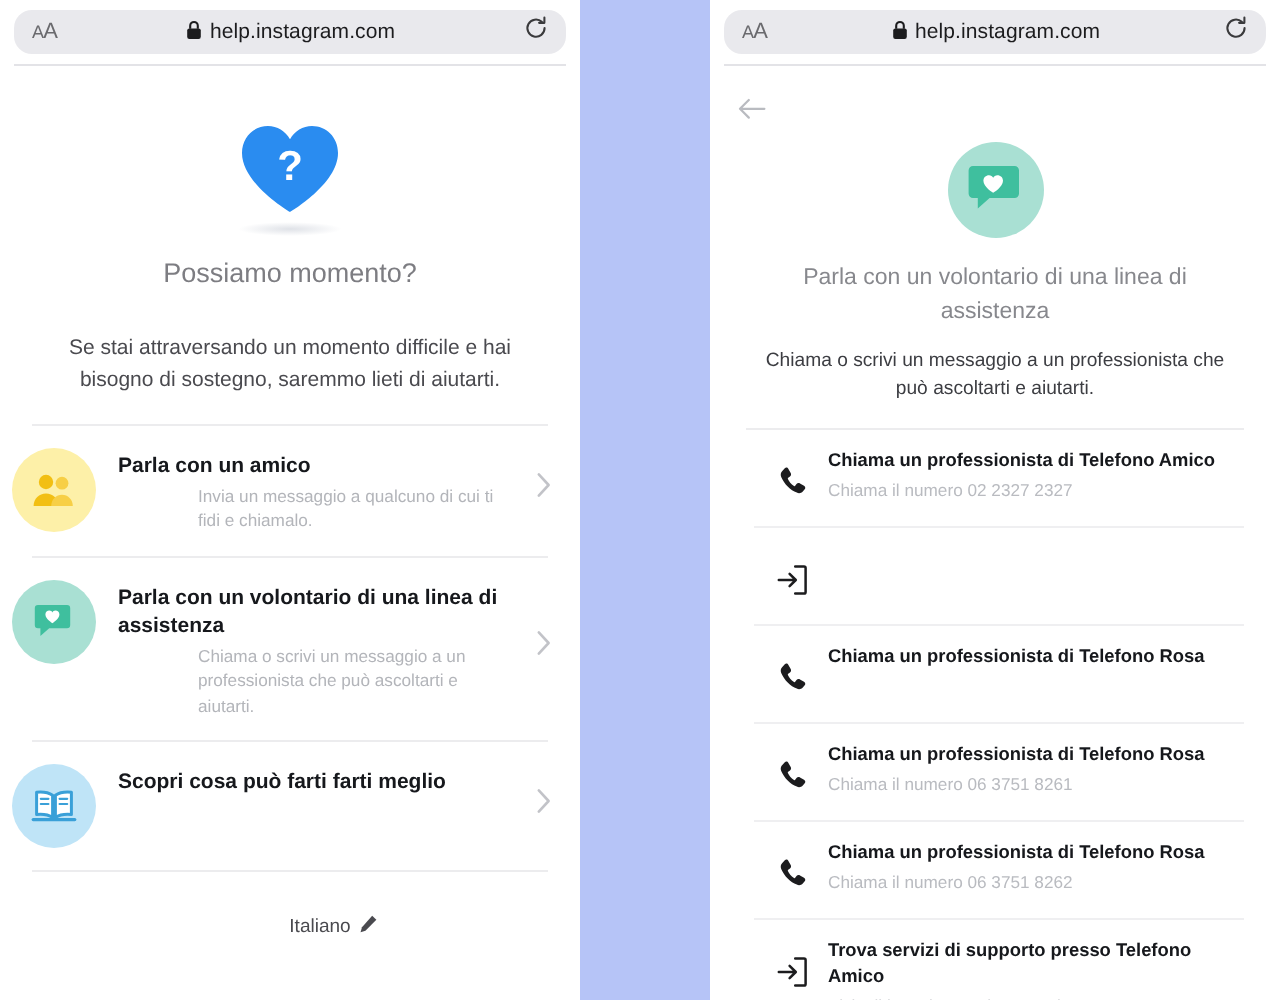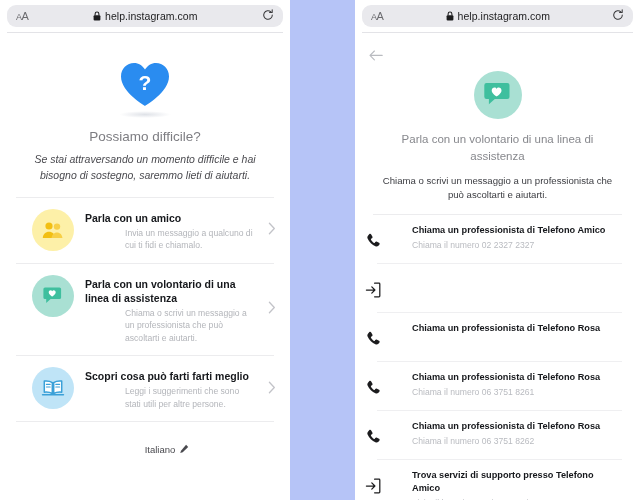--- a/index.html
+++ b/index.html
@@ -102,36 +102,35 @@
   .title-main {
     font-size: 13.5px;
     color: #7d7d82;
     margin-top: 14px;
     font-weight: 400;
   }
   .sub-main {
     font-size: 10.5px;
     color: #4a4a4f;
     line-height: 1.55;
-    margin: 7px auto 0 auto;
+    margin: 22px auto 0 auto;
     max-width: 232px;
-    font-style: italic;
   }
   .hr {
     height: 1px;
     background: #ececee;
     margin: 13px 16px 0 16px;
   }
 
   
   .opt {
     display: flex;
     align-items: flex-start;
     gap: 11px;
-    padding: 11px 14px 11px 32px;
+    padding: 11px 14px 11px 6px;
     cursor: pointer;
   }
   .opt + .opt-sep { height:1px; background:#ececee; margin:0 16px; }
   .opt-icon {
     flex: 0 0 auto;
     width: 42px; height: 42px;
     border-radius: 50%;
     display: flex; align-items: center; justify-content: center;
   }
   .opt-text { flex: 1; padding-top: 2px; min-width: 0; }
@@ -180,22 +179,22 @@
     color: #3c3d42;
     line-height: 1.5;
     margin: 8px auto 0 auto;
     max-width: 232px;
   }
   .hr2 { height:1px; background:#ececee; margin: 12px 18px 0 18px; }
 
   .ent {
     display: flex;
     align-items: flex-start;
-    gap: 29px;
-    padding: 9px 18px 9px 8px;
+    gap: 8px;
+    padding: 9px 18px 9px 31px;
     cursor: pointer;
   }
   .ent-icon {
     flex: 0 0 auto;
     width: 20px; height: 30px;
     display: flex; align-items: center; justify-content: center;
     padding-top: 3px;
   }
   .ent-text { flex: 1; min-width: 0; }
   .ent-title {
@@ -244,21 +243,21 @@
     <div class="body">
 
       <div class="hero">
         <div class="heart-wrap">
           <svg width="54" height="50" viewBox="0 0 54 50">
             <path d="M27 47C27 47 3 33 3 17.5 3 9.5 9 4 16 4c4.6 0 8.7 2.6 11 6.6C29.3 6.6 33.4 4 38 4c7 0 13 5.5 13 13.5C51 33 27 47 27 47z" fill="#2a8cf0"></path>
             <text x="27" y="31" text-anchor="middle" font-family="Liberation Sans, sans-serif" font-size="21" font-weight="bold" fill="#ffffff">?</text>
           </svg>
           <div class="heart-shadow"></div>
         </div>
-        <div class="title-main">Possiamo difficile?</div>
+        <div class="title-main">Possiamo momento?</div>
         <div class="sub-main">Se stai attraversando un momento difficile e hai bisogno di sostegno, saremmo lieti di aiutarti.</div>
       </div>
 
       <div class="hr"></div>
 
       <div class="opt">
         <div class="opt-icon" style="background:#fdf0a8">
           <svg width="24" height="20" viewBox="0 0 24 20">
             <circle cx="8" cy="6" r="3.6" fill="#f2bf13"></circle>
             <path d="M1.8 18c0-3.6 2.8-6.2 6.2-6.2S14.2 14.4 14.2 18z" fill="#f2bf13"></path>
@@ -301,21 +300,20 @@
         <div class="opt-icon" style="background:#bfe4f7">
           <svg width="24" height="21" viewBox="0 0 24 21">
             <path d="M11.3 4.6C9.4 3.3 6.6 2.8 3.3 3.1v11.1c3.3-.3 6.1.2 8 1.5z" fill="#ffffff" stroke="#3aa0d8" stroke-width="1.5" stroke-linejoin="round"></path>
             <path d="M12.7 4.6c1.9-1.3 4.7-1.8 8-1.5v11.1c-3.3-.3-6.1.2-8 1.5z" fill="#ffffff" stroke="#3aa0d8" stroke-width="1.5" stroke-linejoin="round"></path>
             <path d="M1.6 16.8h20.8" stroke="#3aa0d8" stroke-width="1.6" stroke-linecap="round"></path>
             <path d="M5.4 6.4h3.8M5.4 9h3.8M14.8 6.4h3.8M14.8 9h3.8" stroke="#3aa0d8" stroke-width="1.1" stroke-linecap="round"></path>
           </svg>
         </div>
         <div class="opt-text">
           <div class="opt-title">Scopri cosa può farti farti meglio</div>
-          <div class="opt-desc">Leggi i suggerimenti che sono stati utili per altre persone.</div>
         </div>
         <div class="chev">
           <svg width="8" height="13" viewBox="0 0 8 13">
               <path d="M1.4 1.2L6.3 6.5 1.4 11.8" stroke="#c2c3c8" stroke-width="1.3" fill="none" stroke-linecap="round" stroke-linejoin="round"></path>
             </svg>
         </div>
       </div>
       <div class="opt-sep"></div>
 
       <div class="lang-wrap">

